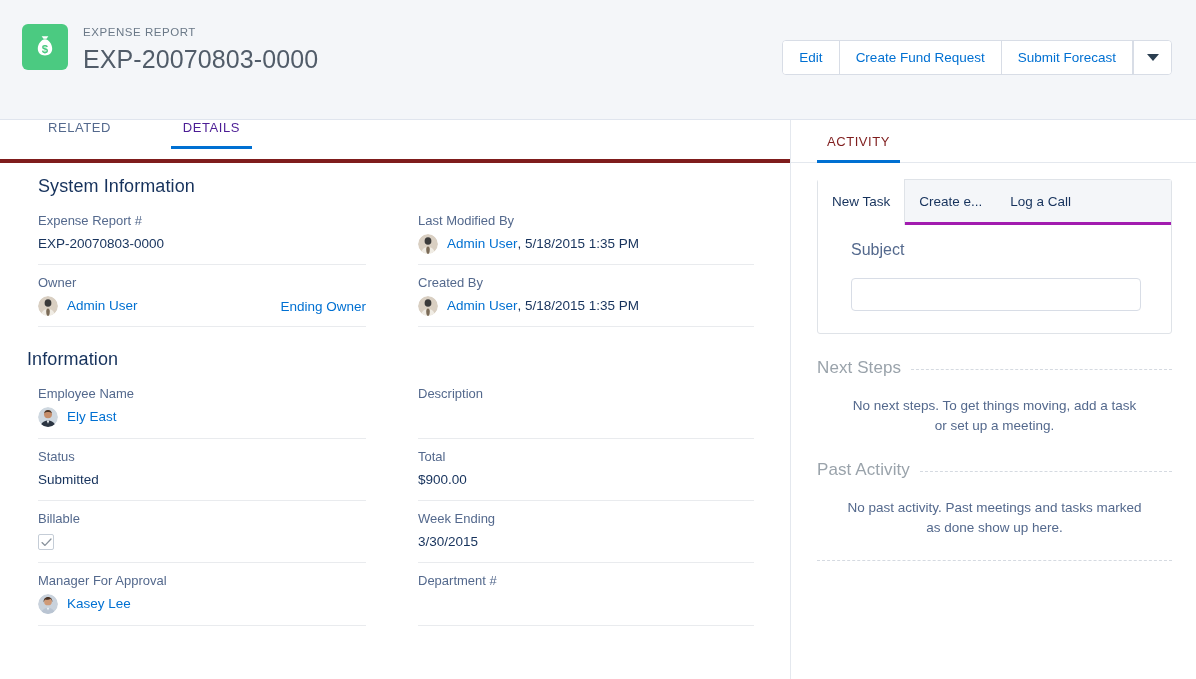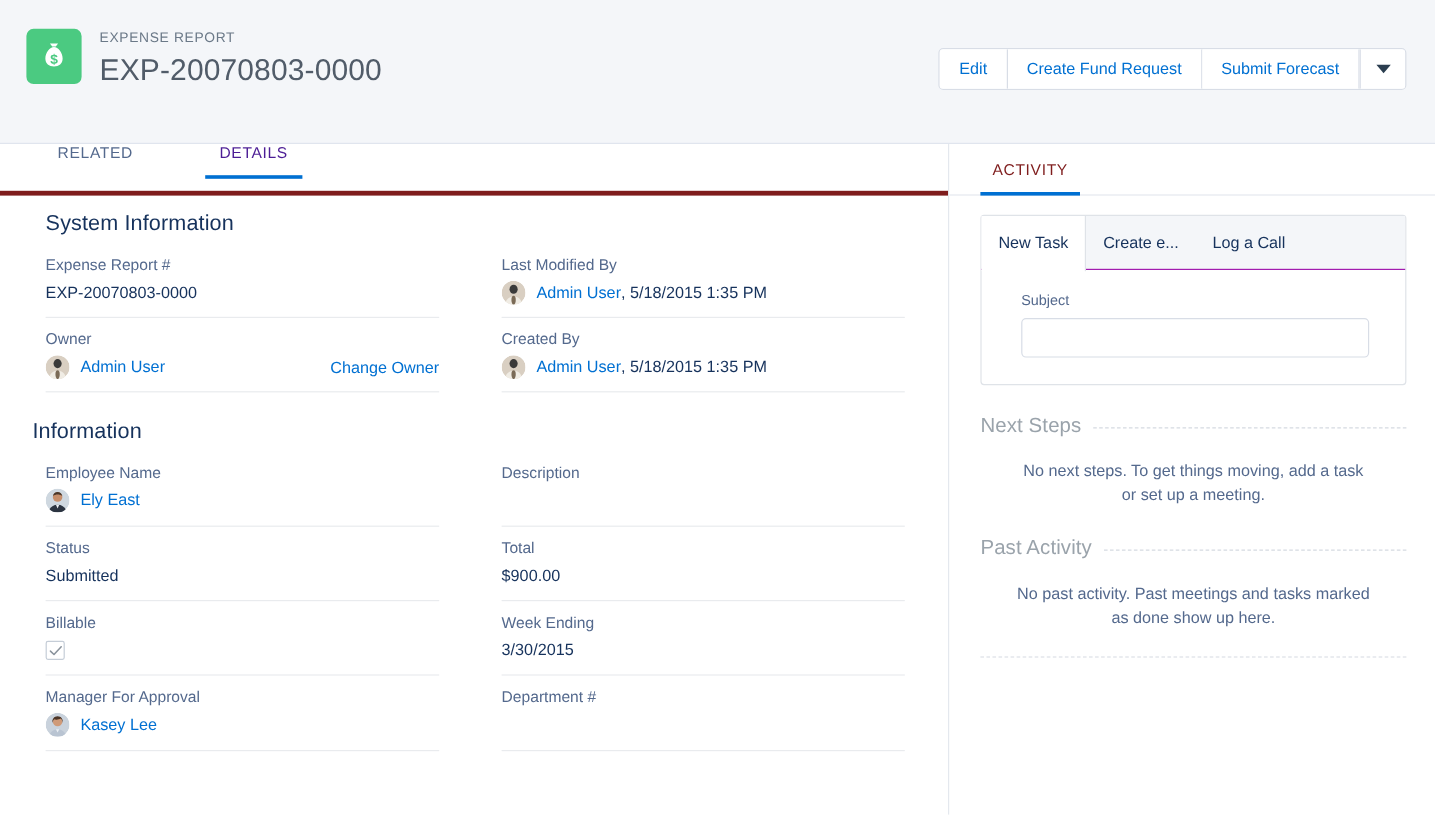--- a/index.html
+++ b/index.html
@@ -222,21 +222,21 @@
 
   .composer {
     margin: 16px 24px 0 26px;
     border: 1px solid #dfe3e8;
     border-radius: 3px;
     background: #fff;
   }
   .composer-tabs {
     display: flex;
     background: #f4f6f9;
-    border-bottom: 1px solid #a21caf;
+    border-bottom: 3px solid #a21caf;
     height: 45px;
     align-items: center;
   }
   .ctab {
     font-size: 13.5px;
     color: #16325c;
     padding: 0 14px;
     height: 100%;
     display: flex; align-items: center;
     cursor: pointer;
@@ -244,23 +244,23 @@
   }
   .ctab.active {
     background: #fff;
     border-right: 1px solid #dfe3e8;
     color: #16325c;
     margin-bottom: -1px;
     height: 46px;
   }
   .composer-body { padding: 16px 30px 22px 33px; }
   .subject-label {
-    font-size: 12px;
+    font-size: 16px;
     color: #54698d;
-    margin-bottom: 6px;
+    margin-bottom: 19px;
     line-height: 18px;
   }
   .subject-input {
     width: 100%;
     height: 33px;
     border: 1px solid #d8dde6;
     border-radius: 4px;
     padding: 0 10px;
     font-size: 13.5px;
     font-family: "Liberation Sans", sans-serif;
@@ -355,21 +355,21 @@
               <span class="avatar">
                 <svg width="20" height="20" viewBox="0 0 20 20">
                   <circle cx="10" cy="10" r="10" fill="#d9cfc2"></circle>
                   <ellipse cx="10" cy="7" rx="3.4" ry="3.8" fill="#3a3a3a"></ellipse>
                   <path d="M3 20c0-4.2 3.1-7 7-7s7 2.8 7 7z" fill="#f0ece4"></path>
                   <path d="M10 12.5c1.1 0 1.8 1.1 1.8 3.2 0 2.2-.7 4.3-1.8 4.3s-1.8-2.1-1.8-4.3c0-2.1.7-3.2 1.8-3.2z" fill="#7a6a56"></path>
                 </svg>
               </span>
               <span class="link">Admin User</span>
             </div>
-            <span class="change-owner">Change Owner</span>
+            <span class="change-owner">Ending Owner</span>
           </div>
         </div>
 
         <div class="col right">
 
           <div class="field">
             <div class="field-label">Last Modified By</div>
             <div class="field-value">
               <span class="avatar">
                 <svg width="20" height="20" viewBox="0 0 20 20">

